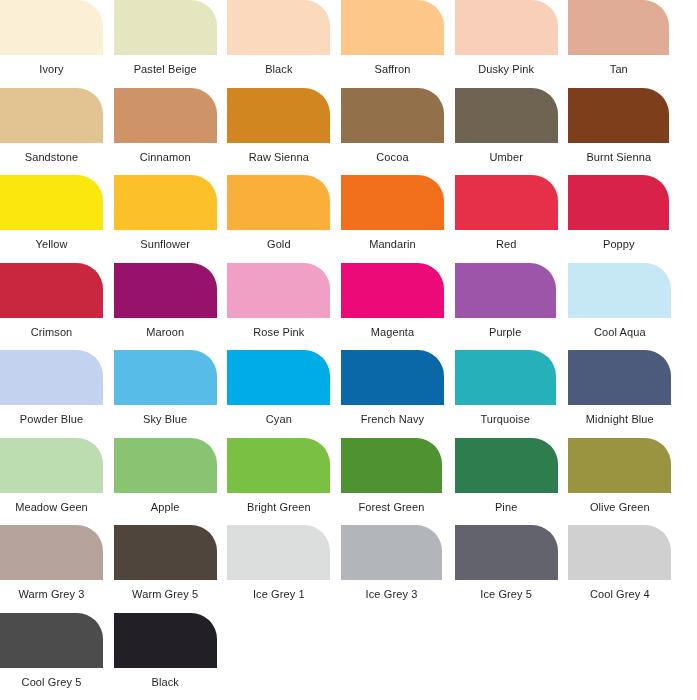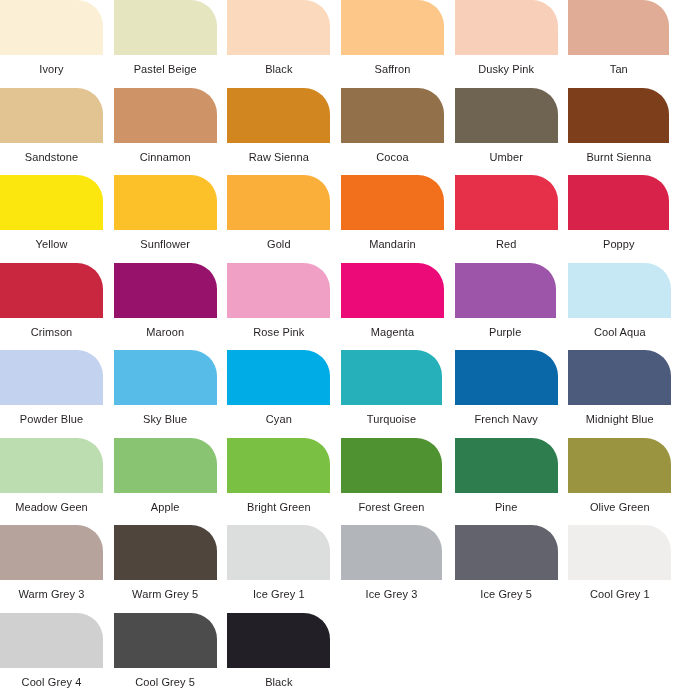--- a/index.html
+++ b/index.html
@@ -164,28 +164,28 @@
       <div class="label">Powder Blue</div>
     </div>
     <div class="cell col-3">
       <div class="swatch" style="background-color: rgb(88, 188, 233);"></div>
       <div class="label">Sky Blue</div>
     </div>
     <div class="cell col-4">
       <div class="swatch" style="background-color: rgb(0, 172, 230);"></div>
       <div class="label">Cyan</div>
     </div>
+    <div class="cell col-5">
+      <div class="swatch" style="background-color: rgb(10, 104, 168);"></div>
+      <div class="label">French Navy</div>
+    </div>
     <div class="cell col-6">
       <div class="swatch" style="background-color: rgb(37, 176, 186);"></div>
       <div class="label">Turquoise</div>
     </div>
-    <div class="cell col-5">
-      <div class="swatch" style="background-color: rgb(10, 104, 168);"></div>
-      <div class="label">French Navy</div>
-    </div>
     <div class="cell col-1">
       <div class="swatch" style="background-color: rgb(76, 90, 124);"></div>
       <div class="label">Midnight Blue</div>
     </div>
     <div class="cell col-2">
       <div class="swatch" style="background-color: rgb(188, 221, 176);"></div>
       <div class="label">Meadow Geen</div>
     </div>
     <div class="cell col-3">
       <div class="swatch" style="background-color: rgb(136, 196, 113);"></div>
@@ -219,24 +219,20 @@
       <div class="swatch" style="background-color: rgb(220, 221, 221);"></div>
       <div class="label">Ice Grey 1</div>
     </div>
     <div class="cell col-6">
       <div class="swatch" style="background-color: rgb(178, 181, 185);"></div>
       <div class="label">Ice Grey 3</div>
     </div>
     <div class="cell col-1">
       <div class="swatch" style="background-color: rgb(99, 99, 110);"></div>
       <div class="label">Ice Grey 5</div>
-    </div>
-    <div class="cell col-2">
-      <div class="swatch" style="background-color: rgb(240, 238, 237);"></div>
-      <div class="label">Cool Grey 1</div>
     </div>
     <div class="cell col-3">
       <div class="swatch" style="background-color: rgb(208, 208, 208);"></div>
       <div class="label">Cool Grey 4</div>
     </div>
     <div class="cell col-4">
       <div class="swatch" style="background-color: rgb(76, 76, 76);"></div>
       <div class="label">Cool Grey 5</div>
     </div>
     <div class="cell col-5">

